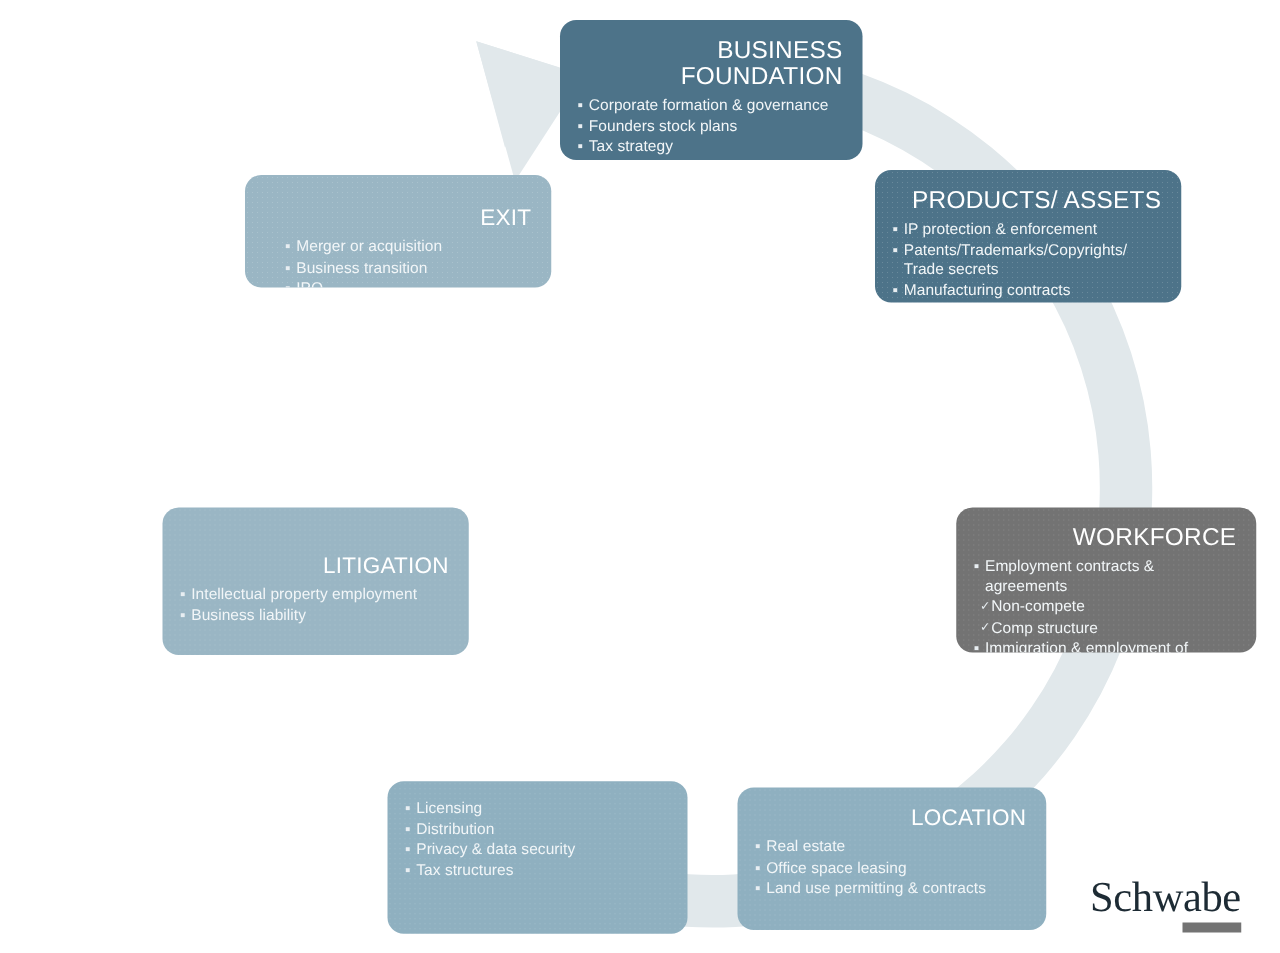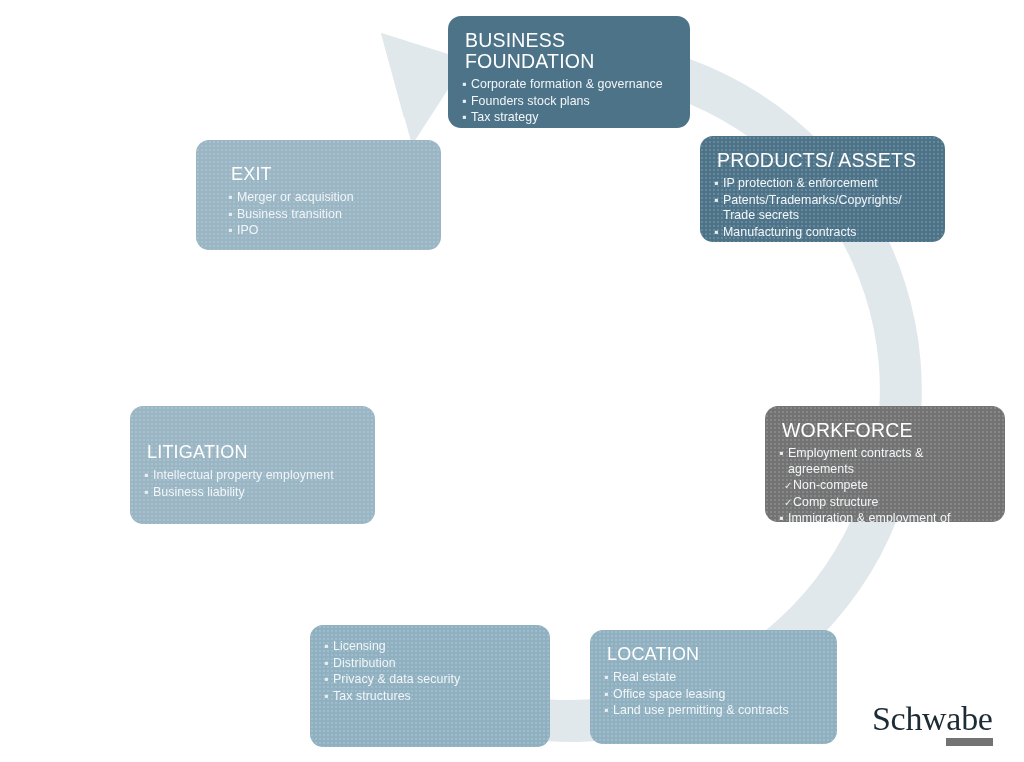--- a/index.html
+++ b/index.html
@@ -59,20 +59,21 @@
     color: #ffffff;
     overflow: hidden;
   }
   .node .title {
     font-size: 18px;
     letter-spacing: 0.2px;
     margin: 0 0 5px 3px;
     line-height: 21px;
     color: #ffffff;
     font-weight: normal;
+    text-align: right;
   }
   .node .title.big {
     font-size: 19.5px;
   }
   .node ul {
     list-style: none;
     margin: 0;
     padding: 0;
   }
   .node li {
@@ -116,21 +117,21 @@
   }
   .node > * { position: relative; z-index: 1; }
 
   
   #node-business   { left: 448px; top: 16px;  width: 242px; height: 112px; }
   #node-products   { left: 700px; top: 136px; width: 245px; height: 106px; }
   #node-workforce  { left: 765px; top: 406px; width: 240px; height: 116px; }
   #node-location   { left: 590px; top: 630px; width: 247px; height: 114px; }
   #node-sales      { left: 310px; top: 625px; width: 240px; height: 122px; }
   #node-litigation { left: 130px; top: 406px; width: 245px; height: 118px; }
-  #node-exit       { left: 196px; top: 140px; width: 245px; height: 110px; padding-left: 32px; }
+  #node-exit       { left: 196px; top: 140px; width: 245px; height: 90px; padding-left: 32px; }
 
   
   #logo {
     position: absolute;
     left: 872px;
     top: 700px;
     font-family: "Liberation Serif", serif;
     font-size: 34px;
     color: #1d2b34;
     letter-spacing: -0.3px;

